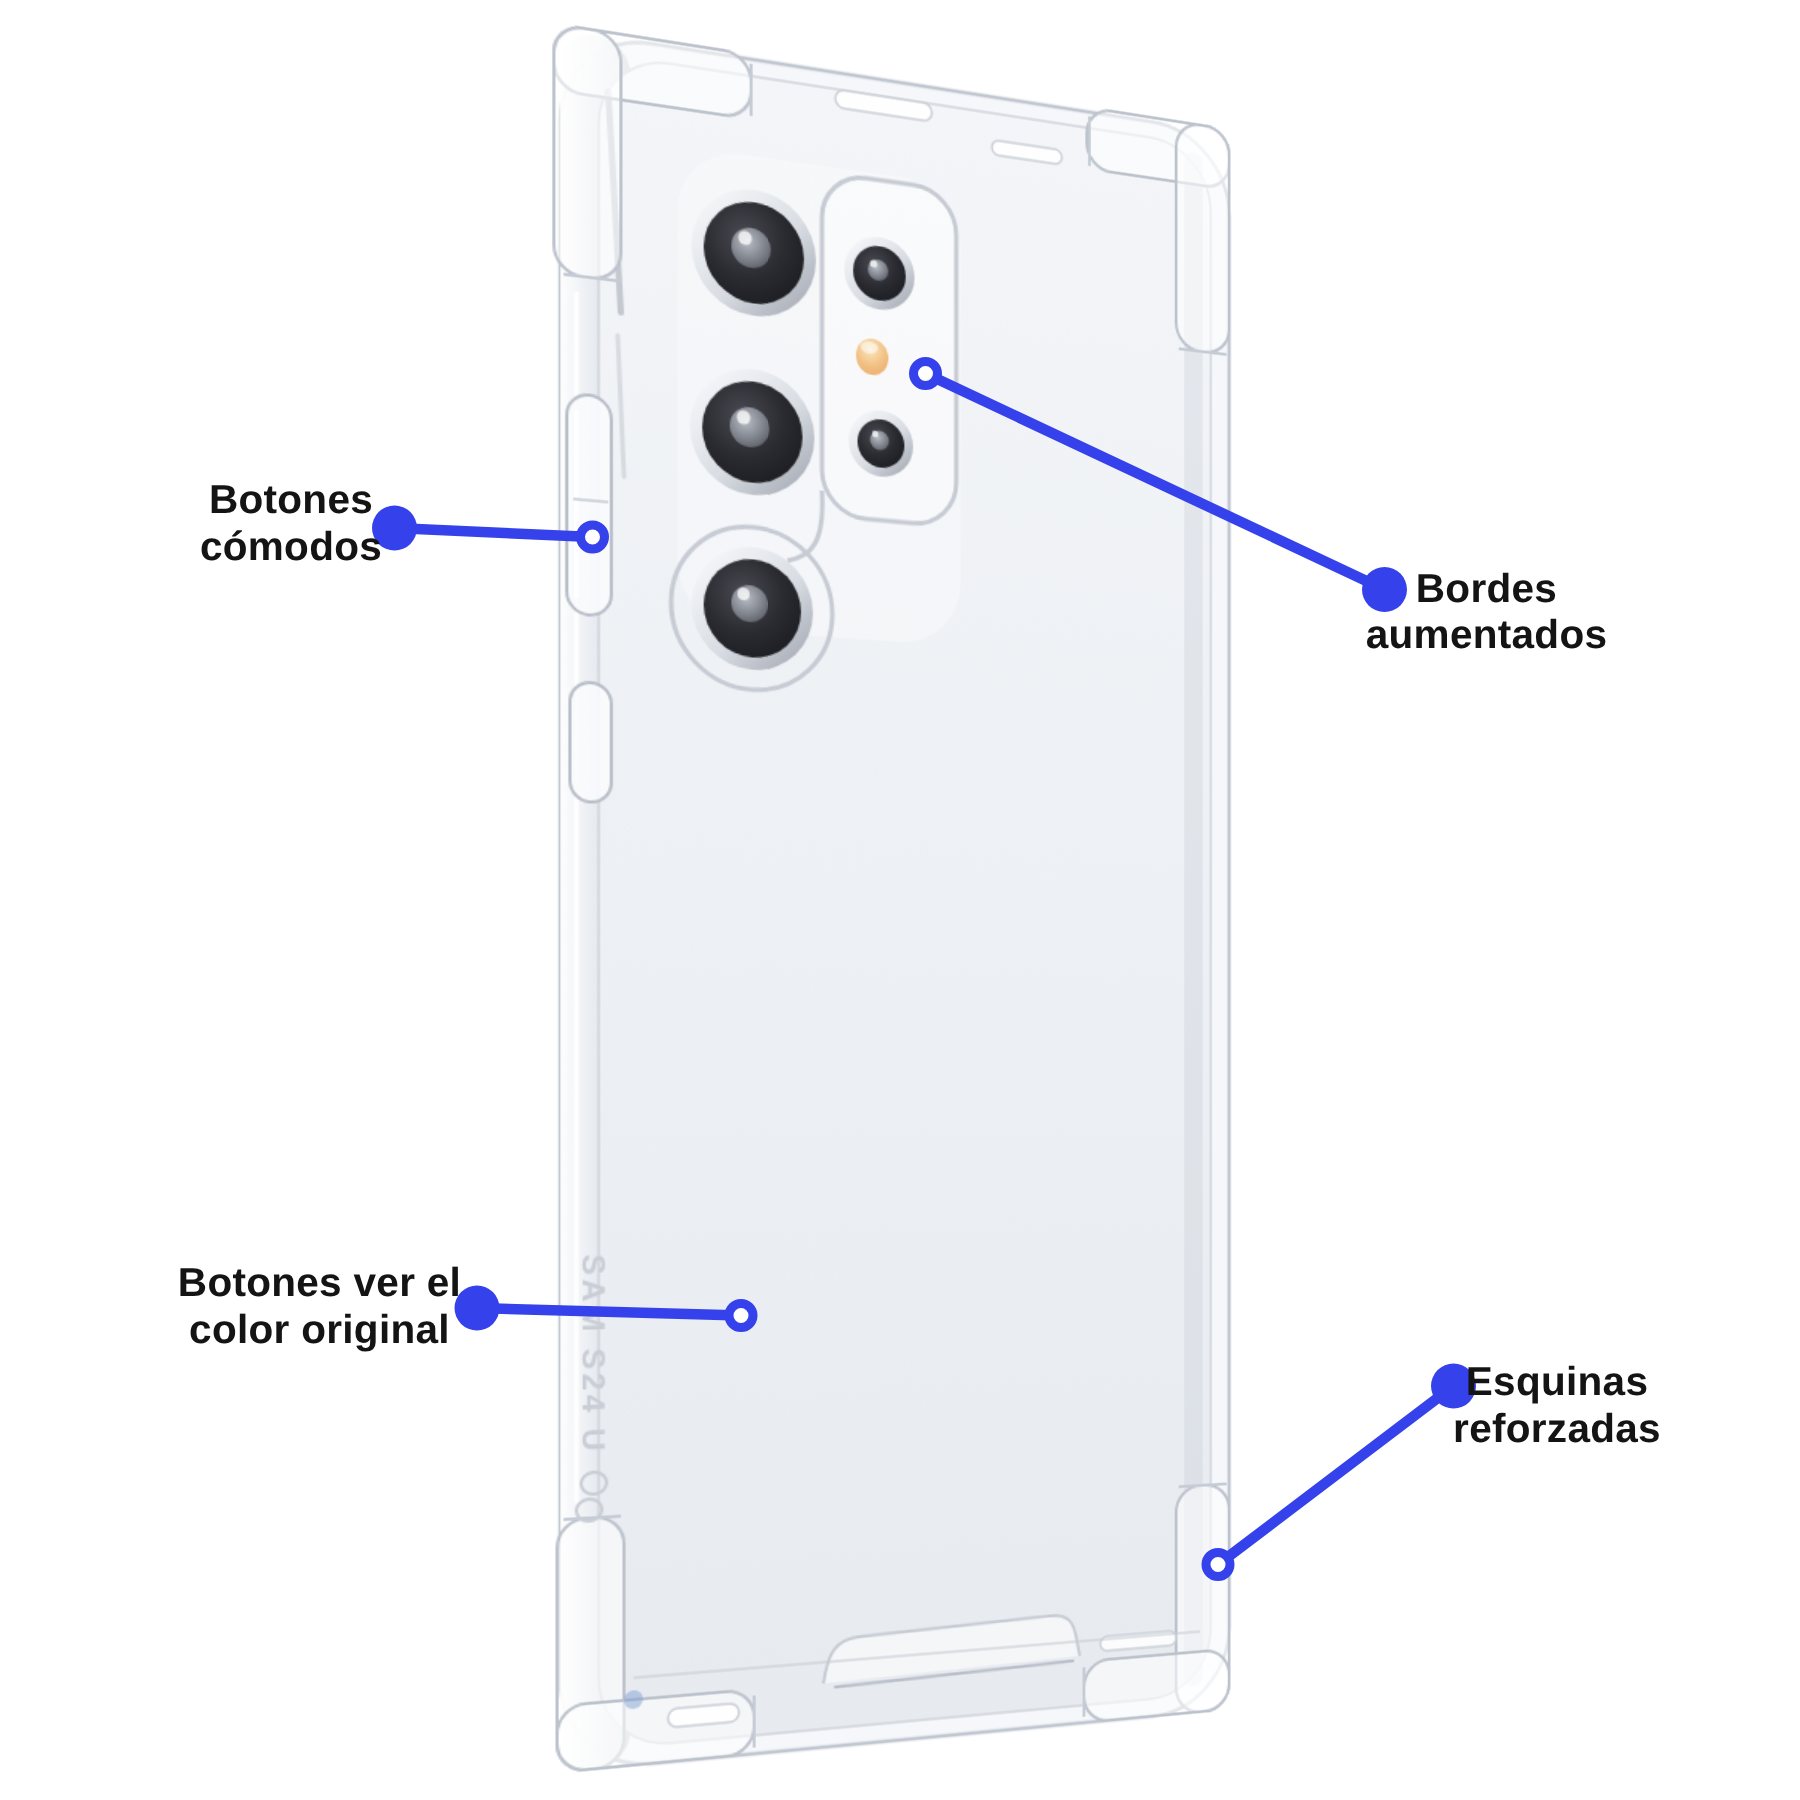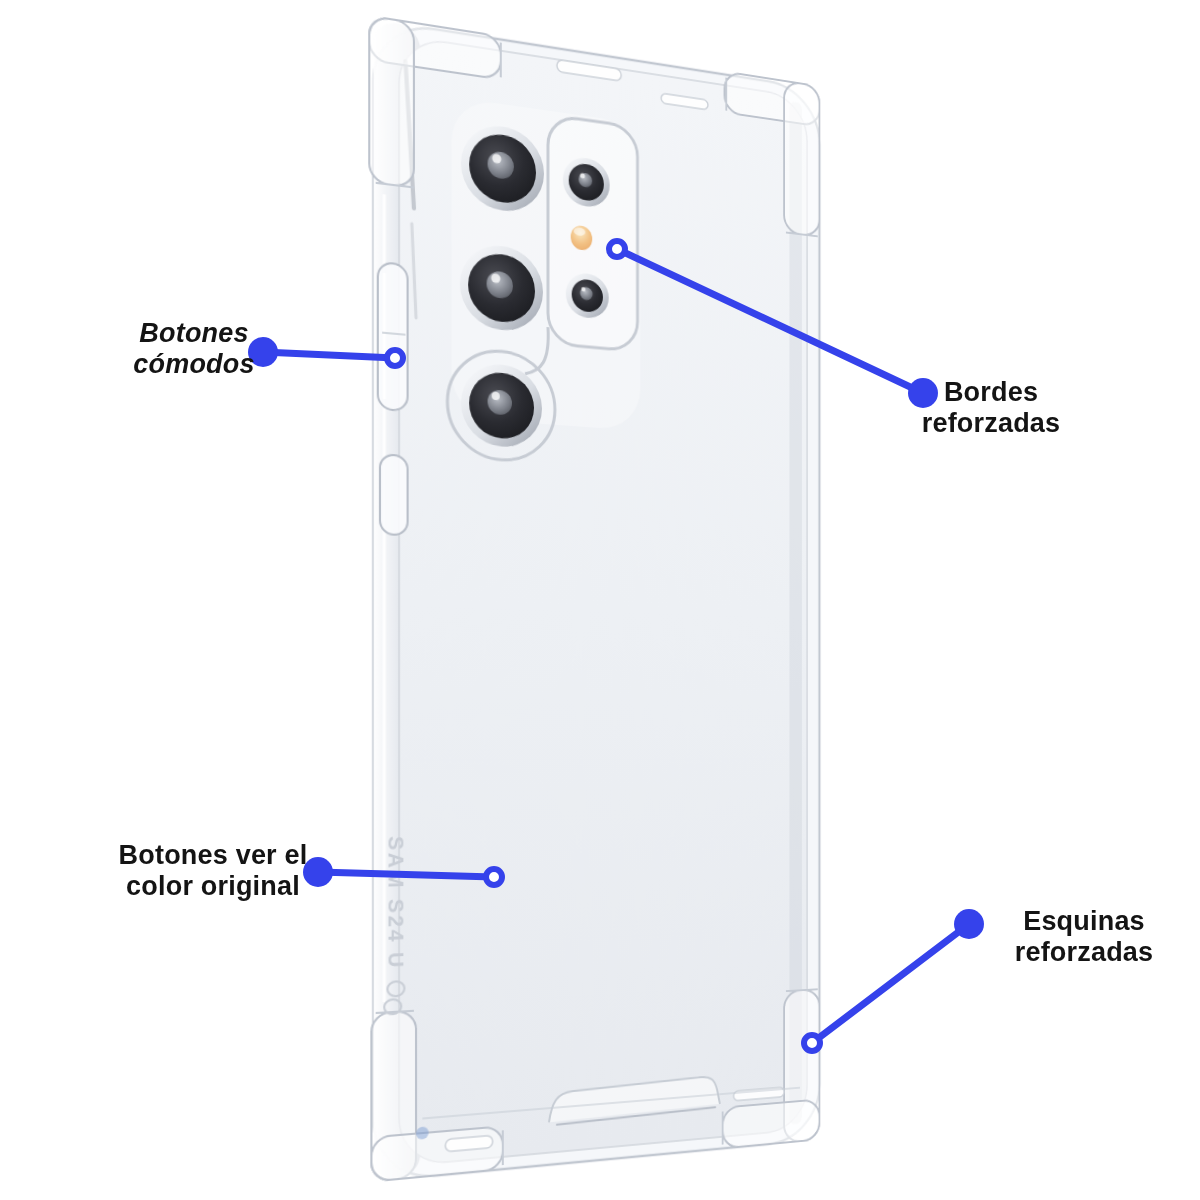--- a/index.html
+++ b/index.html
@@ -3,24 +3,24 @@
 <meta charset="utf-8">
 <style>
   html,body{margin:0;padding:0;background:#ffffff;}
   .canvas{position:relative;width:1200px;height:1200px;background:#ffffff;overflow:hidden;
           font-family:"Liberation Sans",sans-serif;}
   .phone3d{position:absolute;left:0;top:0;width:1200px;height:1200px;
            transform:perspective(1100px) rotateY(14deg);transform-origin:600px 744px;}
   .overlay{position:absolute;left:0;top:0;width:1200px;height:1200px;pointer-events:none;}
   .label{position:absolute;width:230px;text-align:center;font-weight:bold;
          font-size:27px;line-height:31px;color:#141414;white-space:pre-line;letter-spacing:.2px;}
-  #label-buttons{left:79px;top:318px;font-style:italic;}
+  #label-buttons{left:79px;top:318px;}
   #label-edges{left:876px;top:377px;}
   #label-transparency{left:98px;top:840px;}
-  #label-corners{left:969px;top:906px;}
+  #label-corners{left:923px;top:906px;}
   .cl{stroke:#3542eb;stroke-width:7;stroke-linecap:round;}
   .cd{fill:#3542eb;}
   .cr{fill:#ffffff;stroke:#3542eb;stroke-width:6;}
   .engraving{font-family:"Liberation Sans",sans-serif;font-weight:bold;font-size:20px;
              letter-spacing:2.5px;fill:#c9ced6;}
   .caseline{stroke:#c6ccd5;stroke-width:2;fill:none;}
 </style>
 </head>
 <body>
 
@@ -181,18 +181,18 @@
     <g>
       <line class="cl" x1="969" y1="924" x2="812" y2="1043"></line>
       <circle class="cd" cx="969" cy="924" r="15"></circle>
       <circle class="cr" cx="812" cy="1043" r="8"></circle>
     </g>
   </svg>
 
   <div class="label" id="label-buttons">Botones
 cómodos</div>
   <div class="label" id="label-edges">Bordes
-reforzadas</div>
+aumentados</div>
   <div class="label" id="label-transparency">Botones ver el
 color original</div>
   <div class="label" id="label-corners">Esquinas
 reforzadas</div>
 </div>
 
 </body></html>

